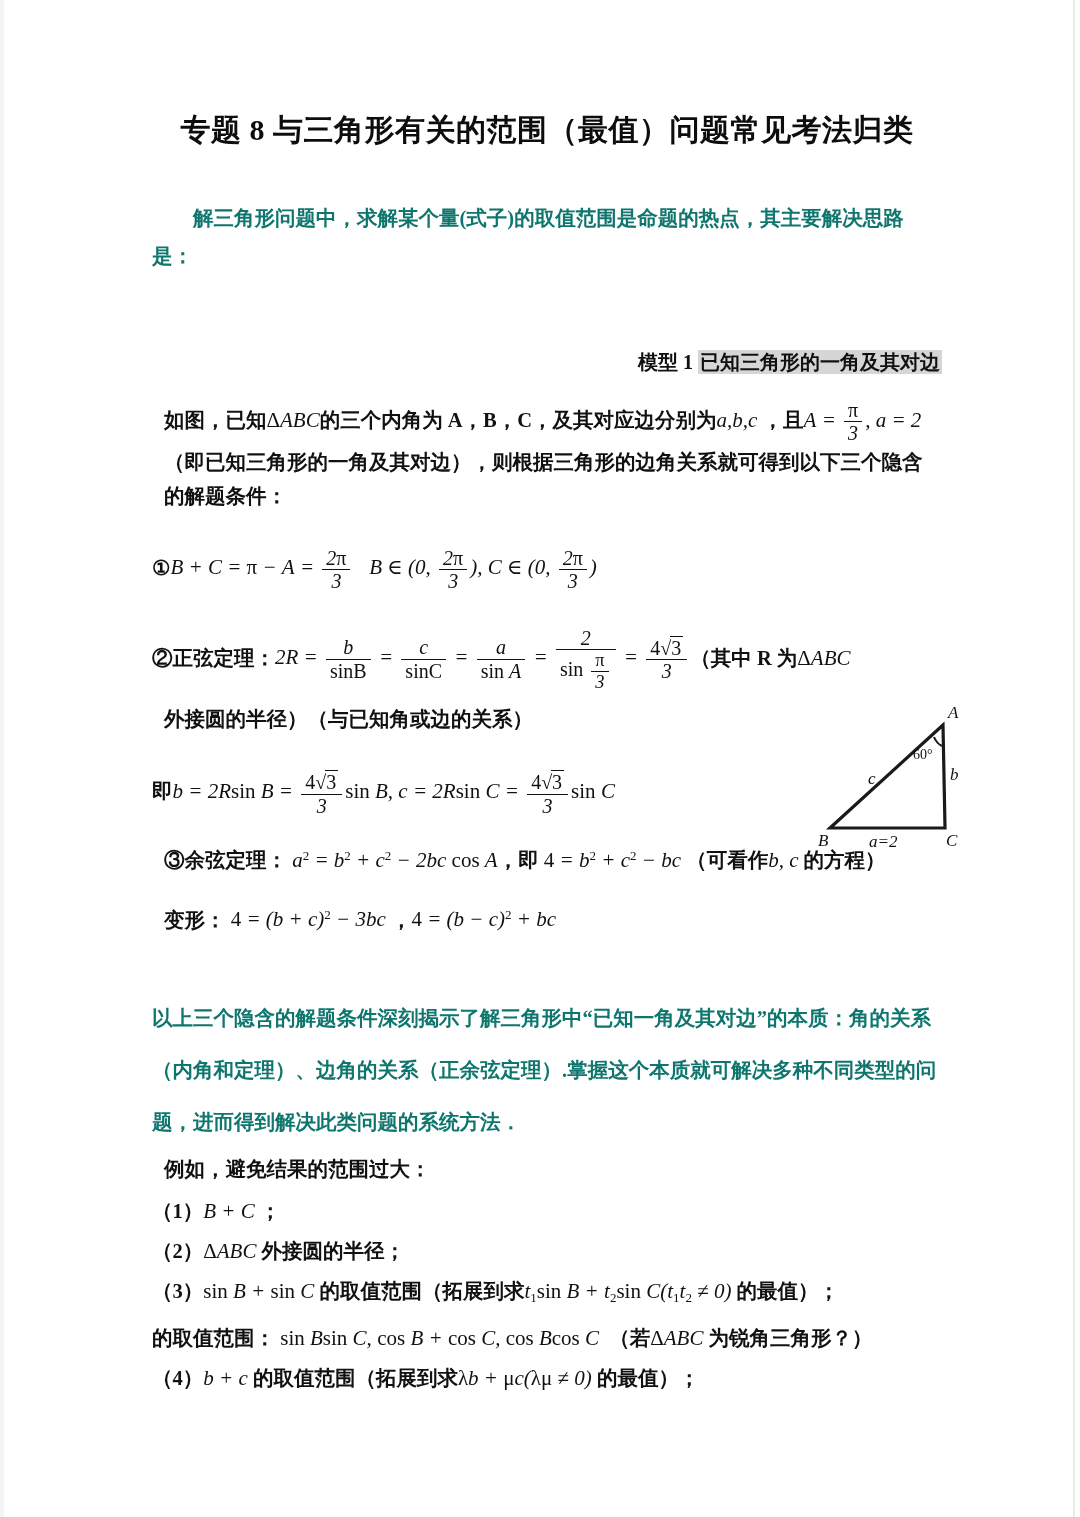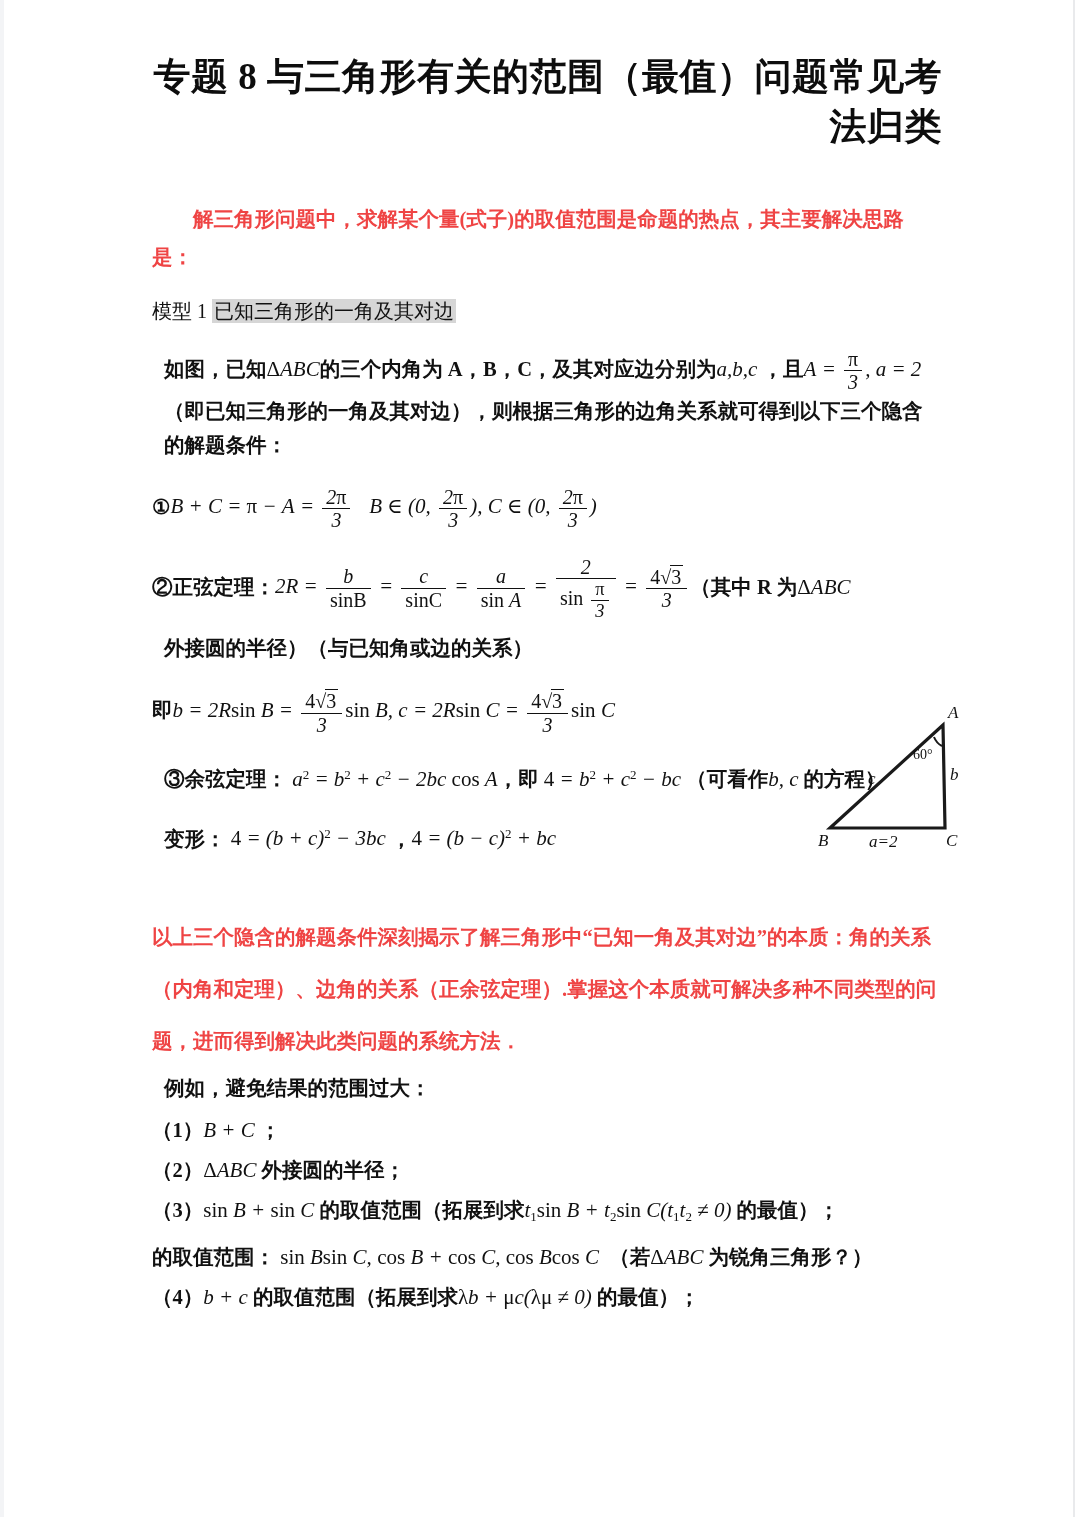--- a/index.html
+++ b/index.html
@@ -32,46 +32,47 @@
   .content {
     position: absolute;
     left: 152px;
     top: 0;
     width: 790px;
   }
 
   h1.doc-title {
     font-family: "Liberation Serif", "DejaVu Serif", serif;
     font-weight: bold;
-    font-size: 37px;
-    text-align: right;
+    font-size: 30px;
+    text-align: center;
     margin: 0;
-    padding-top: 52px;
+    padding-top: 110px;
     letter-spacing: 0.5px;
     color: #0d0d0d;
   }
 
   p.para {
     font-size: 20.5px;
     line-height: 38px;
     margin: 0;
     text-indent: 2em;
     font-weight: bold;
-    color: #ef4444;
+    color: #0f766e;
     font-family: "Liberation Serif", "DejaVu Serif", serif;
   }
   p.para.first { margin-top: 48px; }
   p.para.second { margin-top: 2px; }
   .sm { font-size: 17px; }
 
   .model-head {
-    margin-top: 20px;
+    margin-top: 72px;
     font-size: 20px;
-    font-weight: normal;
+    font-weight: bold;
     line-height: 30px;
+    text-align: right;
   }
   .model-head .hl {
     background: #d6d6d6;
     padding: 1px 2px;
   }
 
   .body-line {
     font-size: 20.5px;
     line-height: 34px;
     font-weight: bold;
@@ -108,21 +109,21 @@
     border-top: 1.3px solid #111;
     padding: 0 2px 0 1px;
     margin-left: -1px;
   }
   .radsign { font-style: normal; }
 
   sub.s { font-size: 0.62em; vertical-align: -0.28em; font-style: italic; }
   sup.s { font-size: 0.62em; vertical-align: 0.52em; font-style: italic; }
 
   .eq-row {
-    margin-top: 24px;
+    margin-top: 34px;
     font-size: 20.5px;
     font-weight: bold;
     line-height: 1.25;
   }
   .eq-row .label { font-weight: bold; }
 
   .list-item {
     font-size: 20.5px;
     font-weight: bold;
     line-height: 30px;

